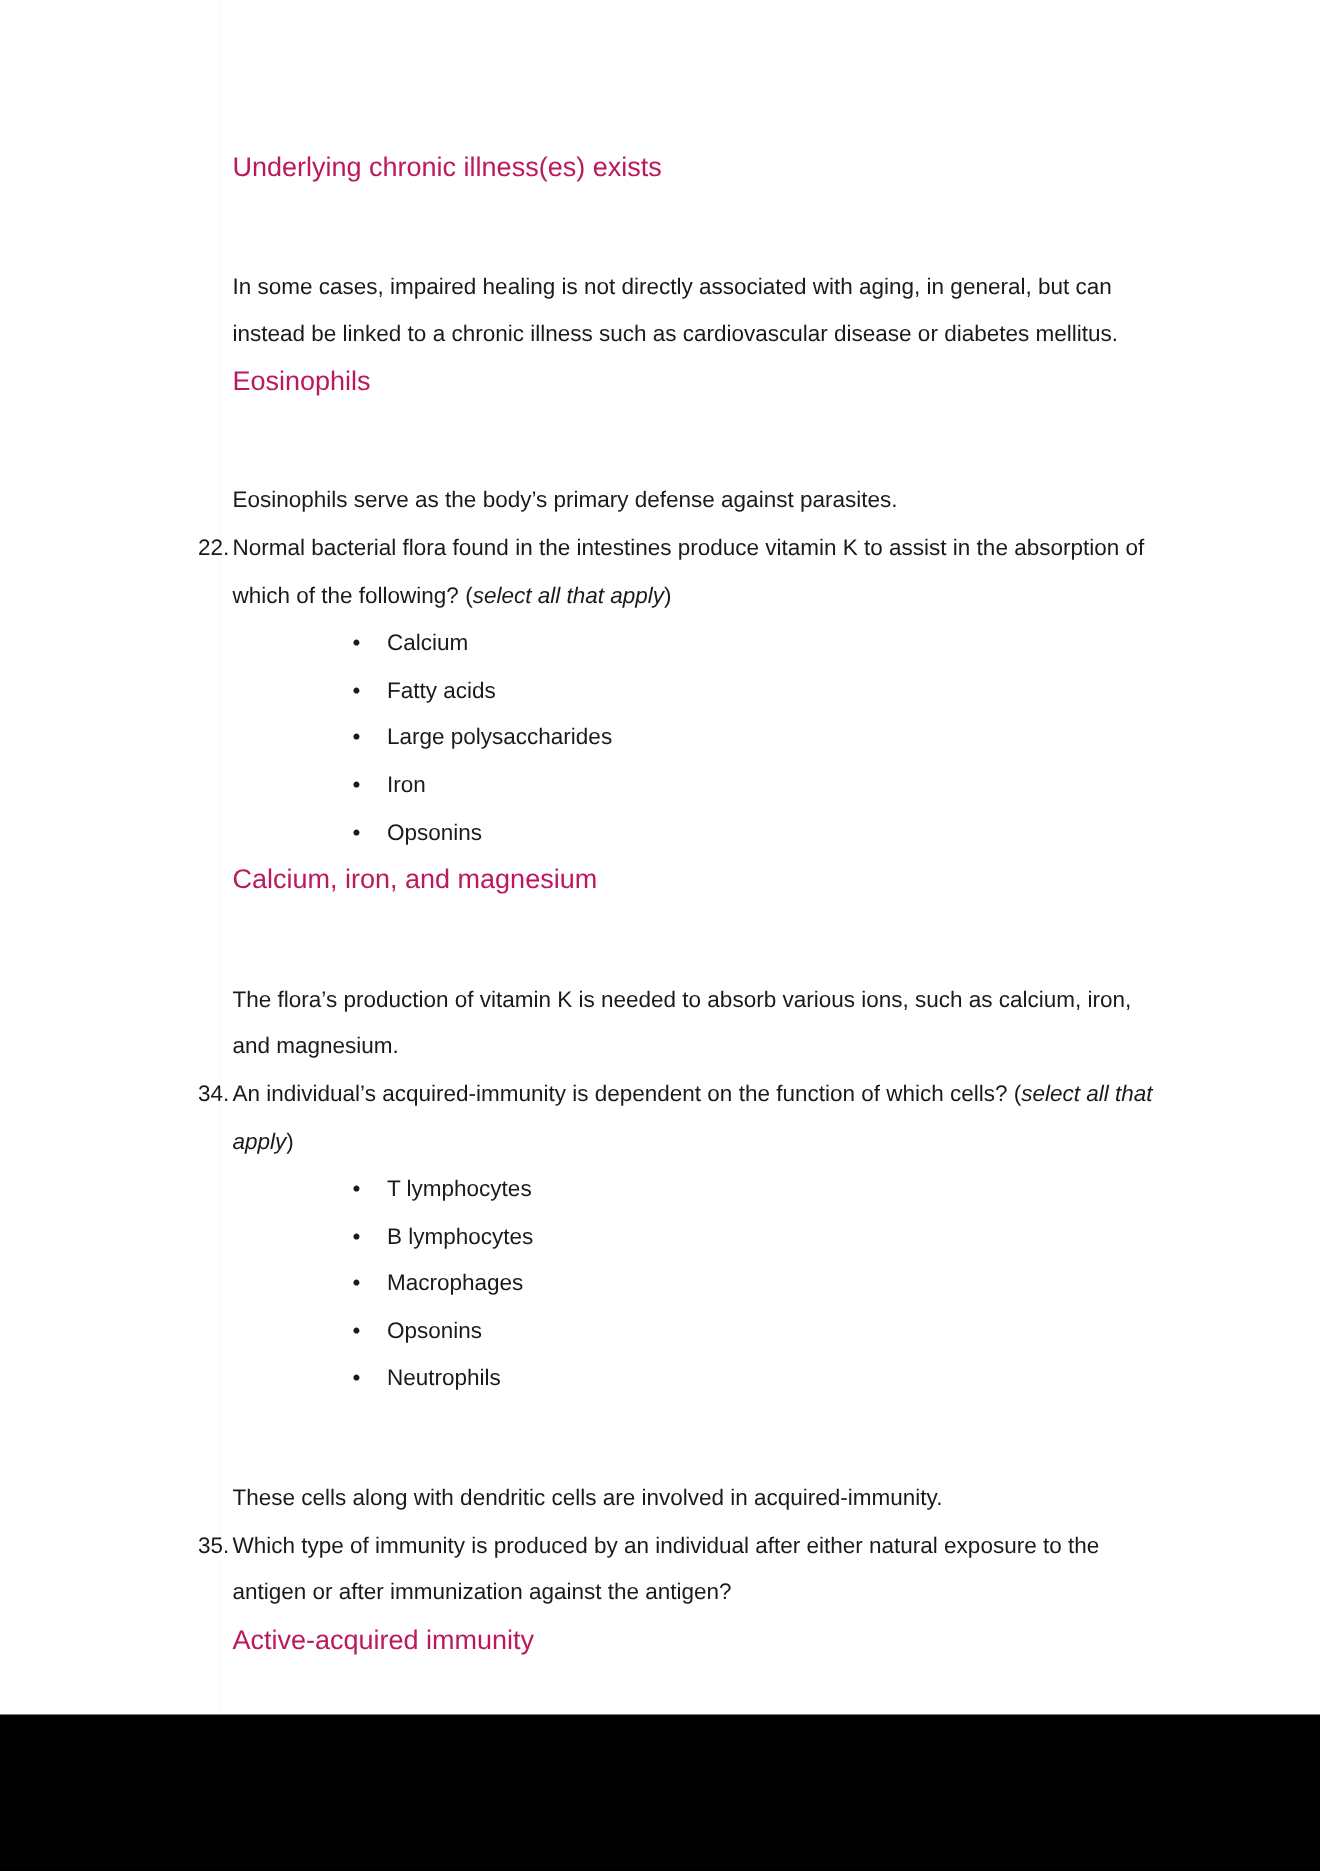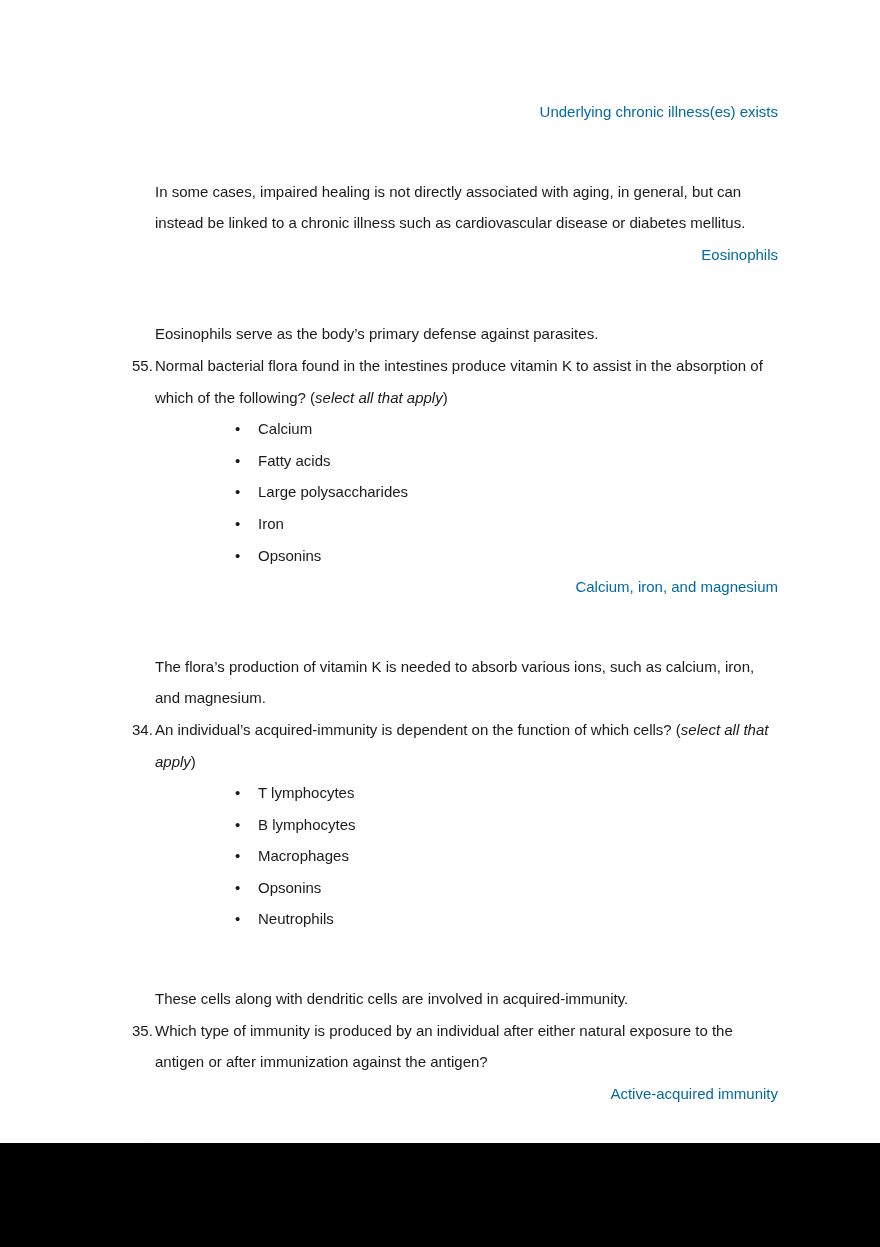--- a/index.html
+++ b/index.html
@@ -53,24 +53,23 @@
   .para {
     padding-left: 23px;
     font-size: 15px;
     line-height: 31.6px;
     color: #1a1a1a;
     margin-top: 48px;
   }
   
   .answer {
     padding-left: 23px;
-    font-size: 15px;
+    font-size: 18px;
     line-height: 31.6px;
-    color: #0369a1;
-    text-align: right;
+    color: #be185d;
   }
   
   .opt-list {
     margin: 0;
     padding: 0;
     list-style: none;
   }
   .opt {
     position: relative;
     padding-left: 126px;
@@ -103,21 +102,21 @@
 
 <div id="page">
 
   <div id="margin-rule"></div>
 
   <div id="doc-body">
       <div class="answer">Underlying chronic illness(es) exists</div>
       <div class="para">In some cases, impaired healing is not directly associated with aging, in general, but can instead be linked to a chronic illness such as cardiovascular disease or diabetes mellitus.</div>
       <div class="answer">Eosinophils</div>
       <div class="para">Eosinophils serve as the body’s primary defense against parasites.</div>
-      <div class="q-item"><span class="q-num">55.</span><span>Normal bacterial flora found in the intestines produce vitamin K to assist in the absorption of which of the following? (</span><em class="ital">select all that apply</em><span>)</span></div>
+      <div class="q-item"><span class="q-num">22.</span><span>Normal bacterial flora found in the intestines produce vitamin K to assist in the absorption of which of the following? (</span><em class="ital">select all that apply</em><span>)</span></div>
       <ul class="opt-list">
         <li class="opt"><span class="bullet">•</span><span>Calcium</span></li>
         <li class="opt"><span class="bullet">•</span><span>Fatty acids</span></li>
         <li class="opt"><span class="bullet">•</span><span>Large polysaccharides</span></li>
         <li class="opt"><span class="bullet">•</span><span>Iron</span></li>
         <li class="opt"><span class="bullet">•</span><span>Opsonins</span></li>
       </ul>
       <div class="answer">Calcium, iron, and magnesium</div>
       <div class="para">The flora’s production of vitamin K is needed to absorb various ions, such as calcium, iron, and magnesium.</div>
       <div class="q-item"><span class="q-num">34.</span><span>An individual’s acquired-immunity is dependent on the function of which cells?  (</span><em class="ital">select</em> <em class="ital">all that apply</em><span>)</span></div>

